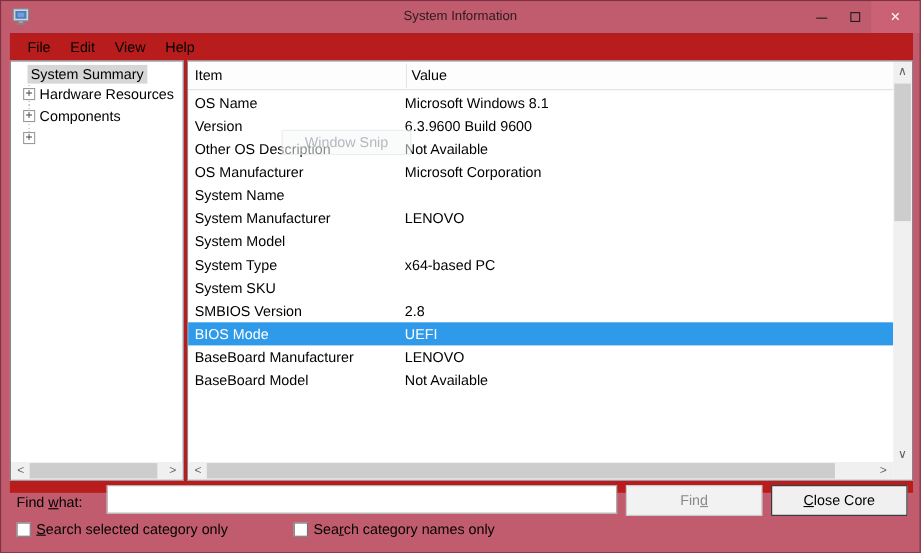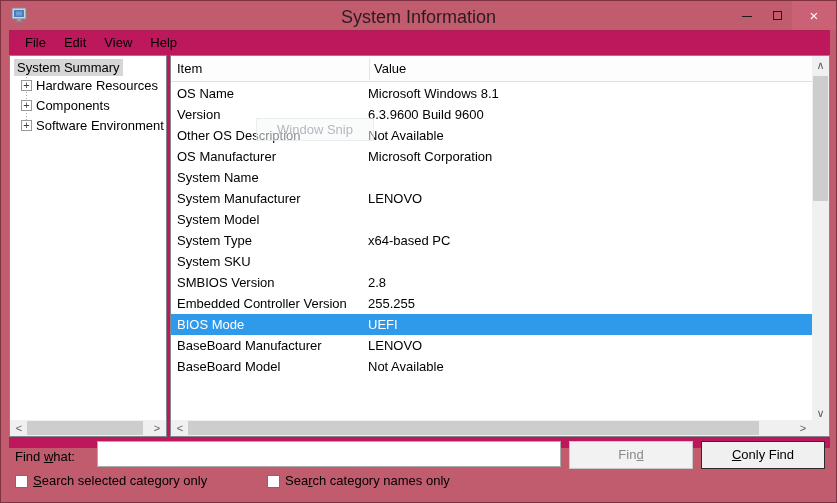--- a/index.html
+++ b/index.html
@@ -6,36 +6,36 @@
   body { background:#555; font-family:"Liberation Sans", sans-serif; }
   .window {
     position:relative; width:837px; height:503px;
     background:#c05c6d; border:1px solid #7e3140;
     font-family:"Liberation Sans", sans-serif; font-size:13px; color:#000;
     overflow:hidden;
   }
   
   .titlebar { position:absolute; left:0; top:0; right:0; height:29px; }
   .app-icon { position:absolute; left:10px; top:6px; width:17px; height:17px; }
-  .title-text { position:absolute; left:0; right:0; top:6px; text-align:center; color:#2d1a1f; font-size:18px; }
+  .title-text { position:absolute; left:0; right:0; top:6px; text-align:center; color:#2d1a1f; font-size:12px; }
   .win-controls { position:absolute; right:0; top:0; height:29px; display:flex; }
   .ctrl { height:29px; display:flex; align-items:center; justify-content:center; cursor:default; }
   .ctrl-min, .ctrl-max { width:30px; }
   .ctrl-close { width:44px; background:#ca6174; color:#fff; font-size:15px; }
   .glyph-min { width:10px; height:1px; background:#1d1d1d; display:block; margin-top:2px; }
   .glyph-max { width:9px; height:9px; border:1px solid #1d1d1d; display:block; }
   
-  .client { position:absolute; left:8px; top:29px; width:821px; height:418px; background:#be185d;
+  .client { position:absolute; left:8px; top:29px; width:821px; height:418px; background:#b91c1c;
             box-shadow: inset 0 1px 0 rgba(125,49,64,.25); }
   .menubar { position:absolute; left:0; top:0; height:24px; width:100%; display:flex; align-items:center; padding-left:7px; }
   .menu-item { padding:3px 9px; font-size:13px; }
   
   .tree-panel { position:absolute; left:0; top:25px; width:158px; height:382px; background:#fff; border:1px solid #828790; overflow:hidden; }
   .tree-item-root { position:absolute; left:4px; top:4px; white-space:nowrap; }
-  .tree-sel { background:#d6d6d6; padding:1px 3px; }
+  .tree-sel { background:#d6d6d6; padding:1px 3px;margin-left:11px; }
   .tree-vline { position:absolute; left:16px; top:15px; width:1px; height:56px;
     background-image:repeating-linear-gradient(to bottom,#a8a8a8 0 1px,transparent 1px 3px); }
   .tree-child { position:absolute; left:26px; white-space:nowrap; }
   .expand-box { position:absolute; width:11px; height:11px; border:1px solid #999; background:#fff;
     font-size:11px; line-height:9px; text-align:center; color:#444; left:11px; }
   
   .hscroll { position:absolute; height:16px; background:#f0f0f0; }
   .vscroll { position:absolute; width:17px; background:#f0f0f0; }
   .sb-arrow { position:absolute; color:#606060; font-size:11px; text-align:center; line-height:16px; }
   .sb-thumb { position:absolute; background:#cdcdcd; }
@@ -107,21 +107,20 @@
     <div class="tree-panel">
       <div class="tree-vline"></div>
       <div class="tree-item-root">
         <span class="tree-sel">System Summary</span>
       </div>
       <span class="expand-box" style="top:24px;">+</span>
       <div class="tree-child" style="top:22px;"><span>Hardware Resources</span></div>
       <span class="expand-box" style="top:44px;">+</span>
       <div class="tree-child" style="top:42px;"><span>Components</span></div>
       <span class="expand-box" style="top:64px;">+</span>
-      <div class="tree-child" style="top:62px;"><span>Software Environment</span></div>
 
       <div class="hscroll" style="left:0; right:0; bottom:0;">
         <span class="sb-arrow" style="left:2px; width:14px;">&lt;</span>
         <div class="sb-thumb" style="left:17px; top:1px; width:116px; height:14px;"></div>
         <span class="sb-arrow" style="right:2px; width:14px;">&gt;</span>
       </div>
     </div>
 
     <div class="table-panel">
       <div class="thead">
@@ -133,21 +132,20 @@
           <div class="trow"><span class="c-item">OS Name</span><span class="c-val">Microsoft Windows 8.1</span></div>
           <div class="trow"><span class="c-item">Version</span><span class="c-val">6.3.9600 Build 9600</span></div>
           <div class="trow"><span class="c-item">Other OS Description</span><span class="c-val">Not Available</span></div>
           <div class="trow"><span class="c-item">OS Manufacturer</span><span class="c-val">Microsoft Corporation</span></div>
           <div class="trow"><span class="c-item">System Name</span><span class="c-val"></span></div>
           <div class="trow"><span class="c-item">System Manufacturer</span><span class="c-val">LENOVO</span></div>
           <div class="trow"><span class="c-item">System Model</span><span class="c-val"></span></div>
           <div class="trow"><span class="c-item">System Type</span><span class="c-val">x64-based PC</span></div>
           <div class="trow"><span class="c-item">System SKU</span><span class="c-val"></span></div>
           <div class="trow"><span class="c-item">SMBIOS Version</span><span class="c-val">2.8</span></div>
-          <div class="trow"><span class="c-item">Embedded Controller Version</span><span class="c-val">255.255</span></div>
           <div class="trow selected"><span class="c-item">BIOS Mode</span><span class="c-val">UEFI</span></div>
           <div class="trow"><span class="c-item">BaseBoard Manufacturer</span><span class="c-val">LENOVO</span></div>
           <div class="trow"><span class="c-item">BaseBoard Model</span><span class="c-val">Not Available</span></div>
         </div>
 
       <div class="vscroll" style="right:0; top:0; height:366px;">
         <span class="sb-arrow" style="top:1px; left:0; width:17px;">∧</span>
         <div class="sb-thumb" style="top:20px; left:1px; width:15px; height:125px;"></div>
         <span class="sb-arrow" style="bottom:1px; left:0; width:17px;">∨</span>
       </div>
@@ -158,21 +156,21 @@
       </div>
       <div style="position:absolute; right:0; bottom:0; width:17px; height:16px; background:#f0f0f0;"></div>
     </div>
 
     <div class="ghost-snip">Window Snip</div>
 
     <div class="find-bar">
       <span class="find-label"><span>Find </span><span class="ul">w</span><span>hat:</span></span>
       <input class="find-input" type="text" value="" style="">
       <div class="btn btn-find"><span>Fin</span><span class="ul">d</span><span></span></div>
-      <div class="btn btn-close-find"><span class="ul">C</span><span>only Find</span></div>
+      <div class="btn btn-close-find"><span class="ul">C</span><span>lose Core</span></div>
 
       <div class="chk-row chk-row1">
         <span class="chk-box"></span>
         <span><span class="ul">S</span><span>earch selected category only</span></span>
       </div>
       <div class="chk-row chk-row2">
         <span class="chk-box"></span>
         <span><span>Sea</span><span class="ul">r</span><span>ch category names only</span></span>
       </div>
     </div>

